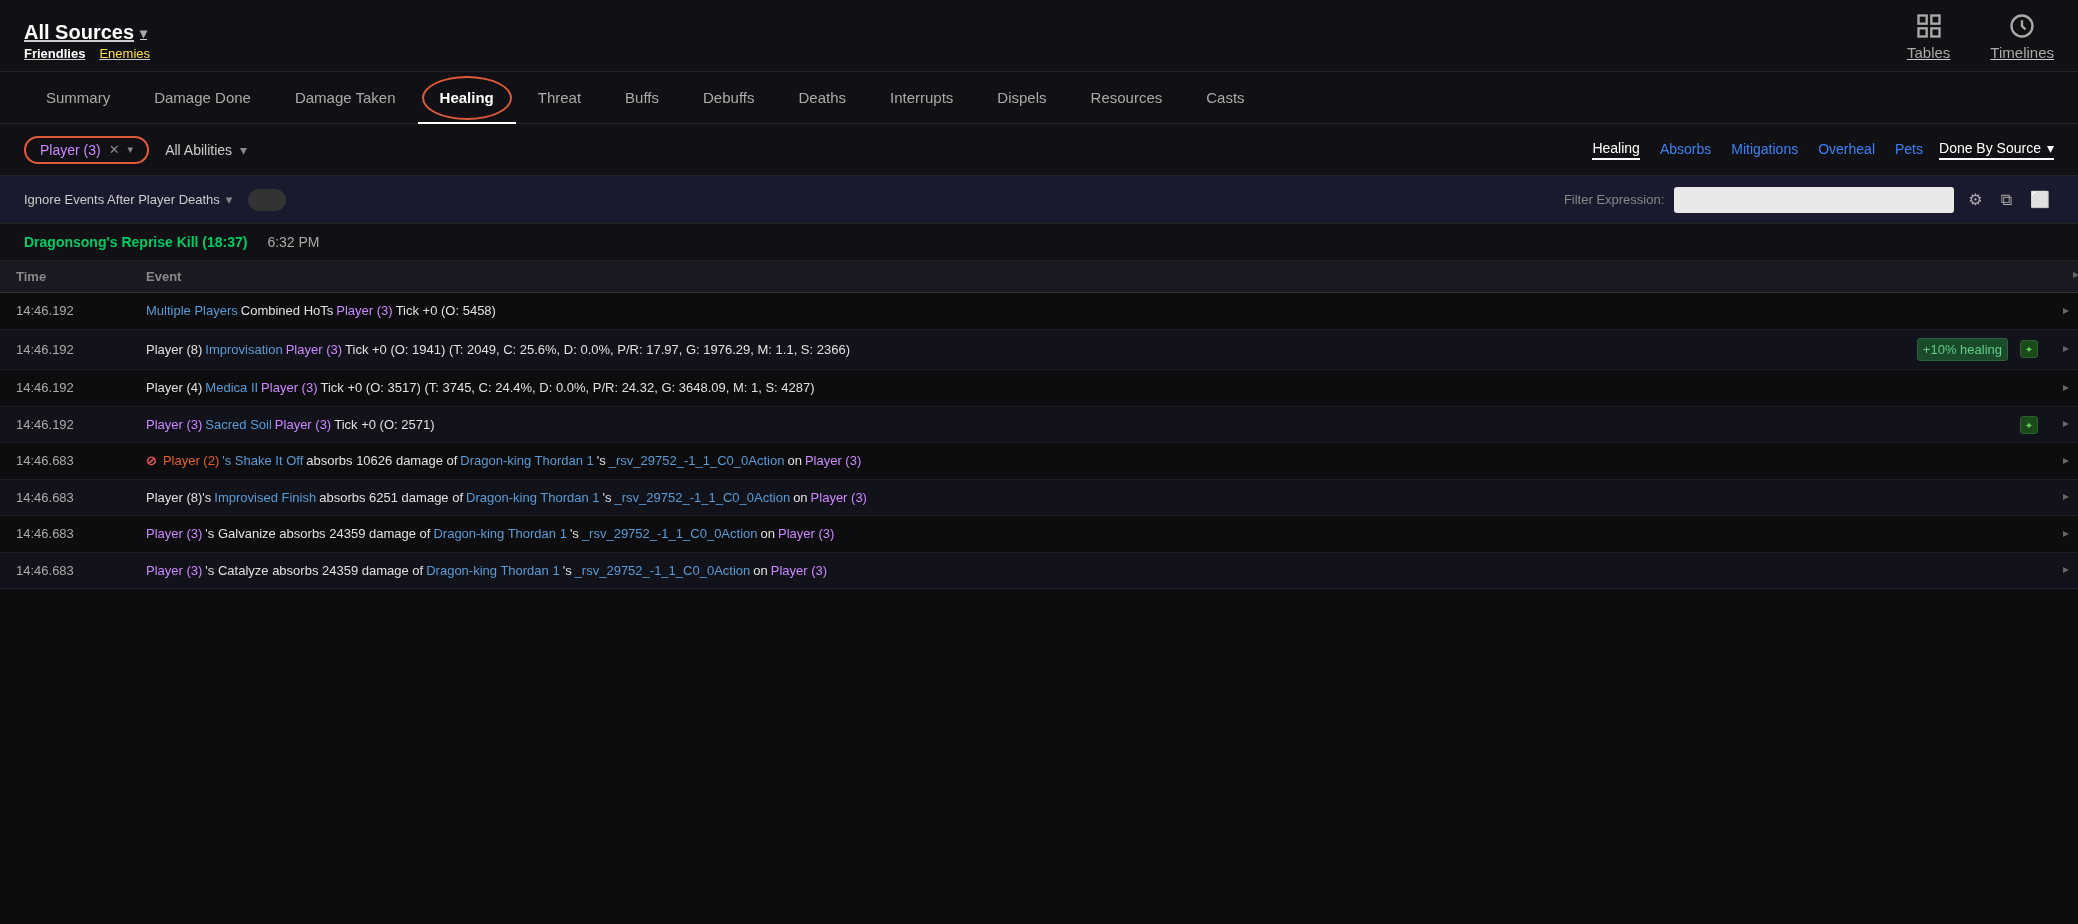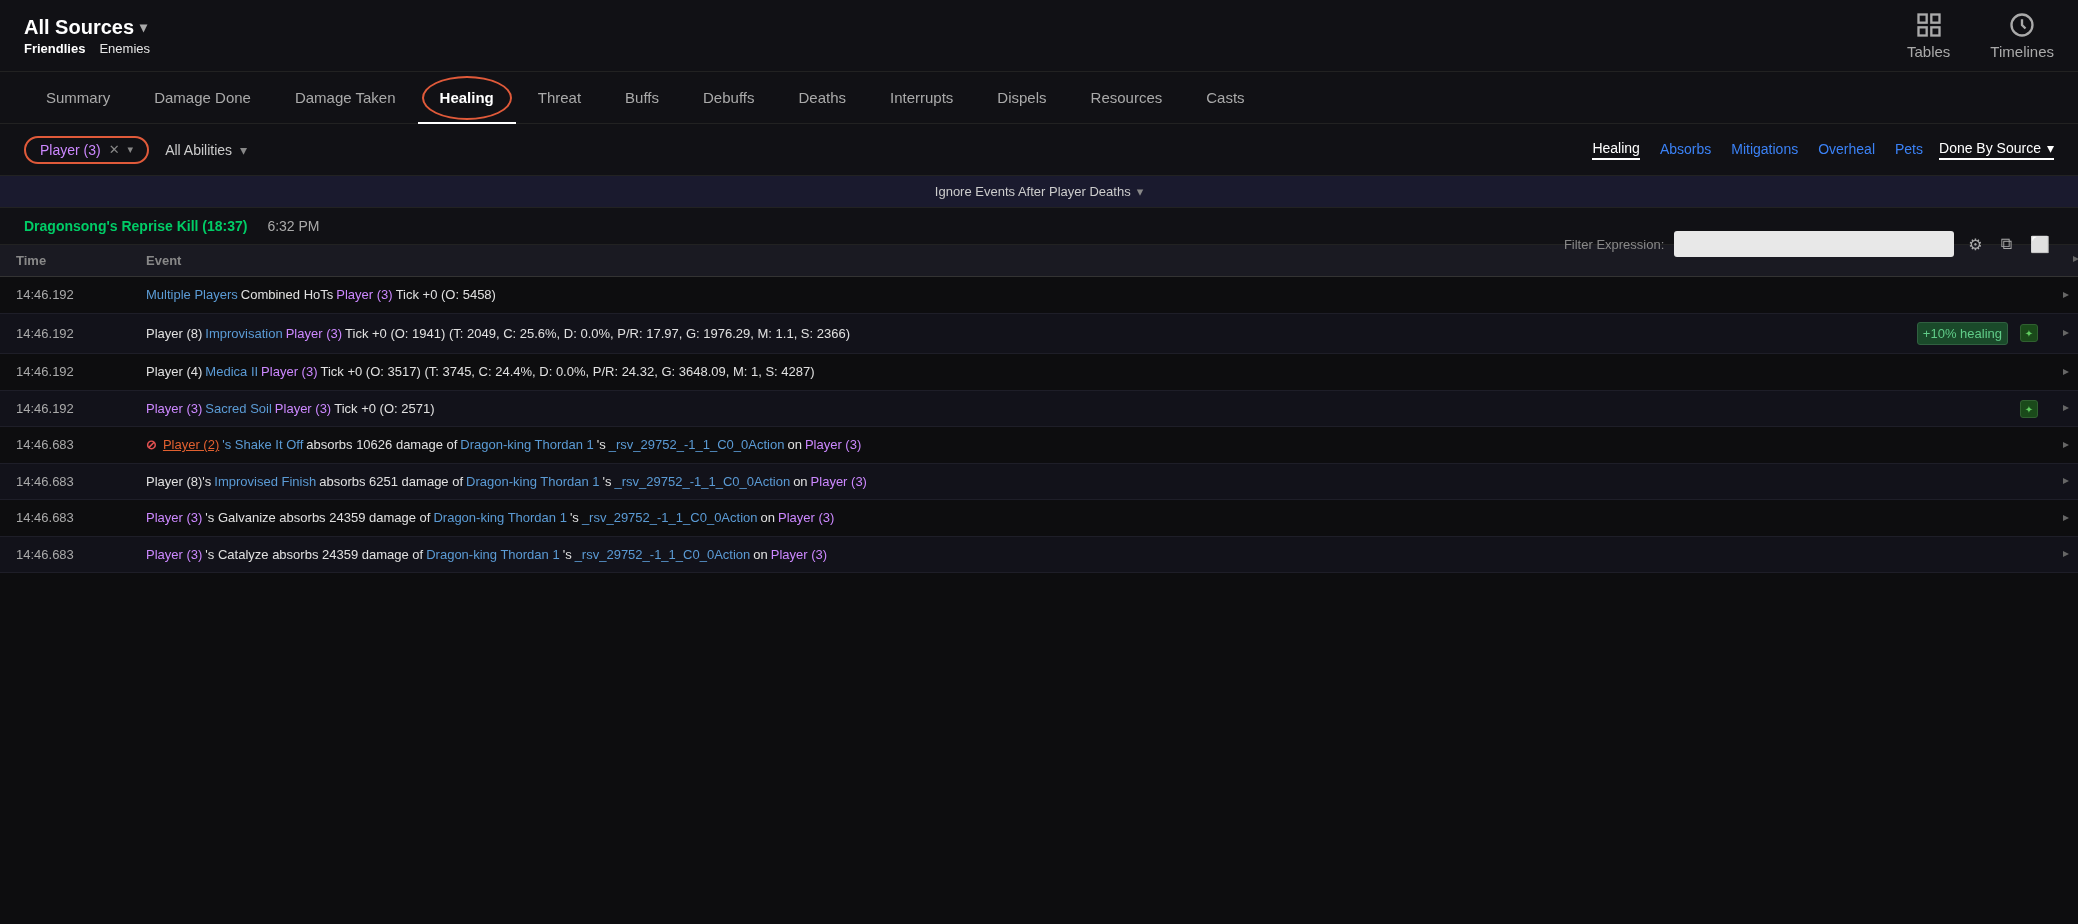--- a/index.html
+++ b/index.html
@@ -9,26 +9,27 @@
       font-family: 'Segoe UI', Arial, sans-serif;
       font-size: 13px;
       width: 2078px;
       min-height: 924px;
       overflow-x: hidden;
     }
 
     
     .top-bar {
       display: flex;
-      align-items: center;
+      align-items: flex-end;
       justify-content: space-between;
       background: #111115;
       padding: 10px 24px;
       border-bottom: 1px solid #222;
       height: 72px;
+      text-decoration: underline;
     }
     .top-bar-left {
       display: flex;
       flex-direction: column;
     }
     .source-selector {
       display: flex;
       align-items: center;
       font-size: 20px;
       font-weight: 600;
@@ -44,21 +45,21 @@
       display: flex;
       gap: 14px;
       margin-top: 2px;
       font-size: 13px;
     }
     .friendlies-enemies .active {
       color: #fff;
       font-weight: 600;
     }
     .friendlies-enemies .inactive {
-      color: #e5e5e5;
+      color: #fde047;
     }
     .top-bar-right {
       display: flex;
       align-items: center;
       gap: 40px;
     }
     .top-right-btn {
       display: flex;
       flex-direction: column;
       align-items: center;
@@ -191,23 +192,22 @@
       border-bottom: 2px solid #fff;
     }
 
     
     .ignore-bar {
       display: flex;
       align-items: center;
       background: #1a1a2e;
       padding: 8px 24px;
       border-bottom: 1px solid #222;
-      height: 32px;
+      height: 48px;
       gap: 16px;
-      flex-direction: column;
     }
     .ignore-dropdown {
       display: flex;
       align-items: center;
       gap: 6px;
       color: #ccc;
       font-size: 13px;
       cursor: pointer;
     }
     .toggle-btn {
@@ -303,21 +303,21 @@
       display: flex;
       align-items: center;
       justify-content: center;
       cursor: pointer;
     }
     .cell-arrow svg { width: 12px; height: 12px; fill: #666; }
 
     
     .c-blue { color: #5b9bd5; }
     .c-purple { color: #cc88ff; }
-    .c-orange { color: #e06030; text-decoration: underline; }
+    .c-orange { color: #e06030; }
     .c-white { color: #e0e0e0; }
     .c-red { color: #e05050; }
 
     .badge-healing {
       background: #1a4a2a;
       color: #60cc88;
       border: 1px solid #306040;
       border-radius: 3px;
       font-size: 13px;
       padding: 1px 5px;

